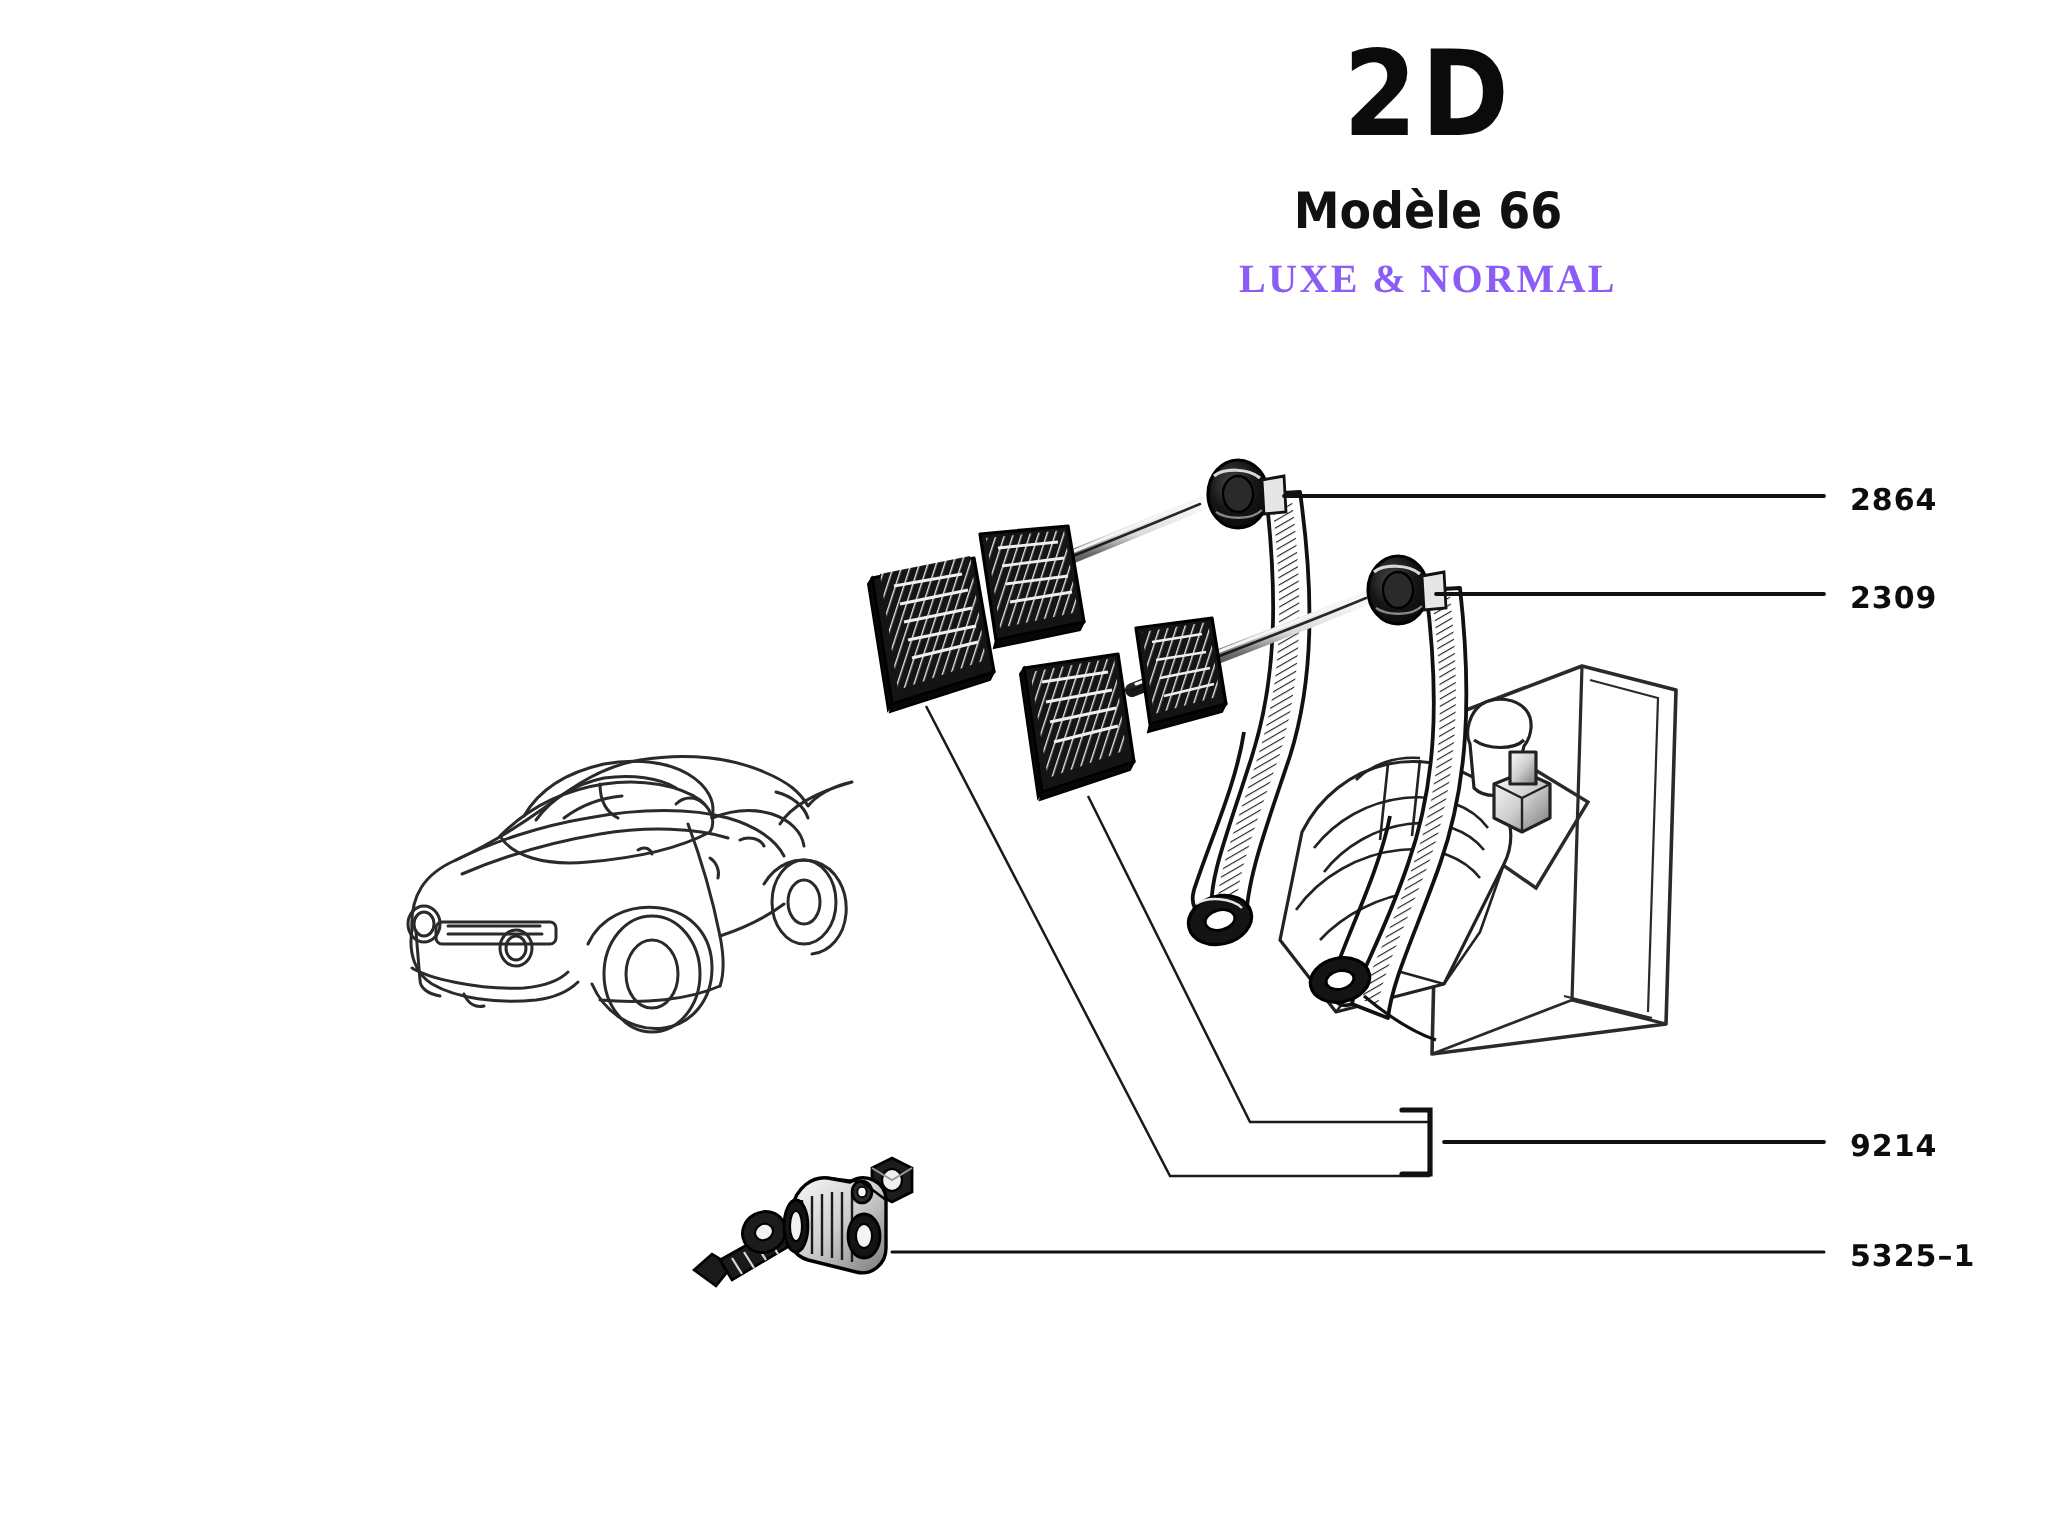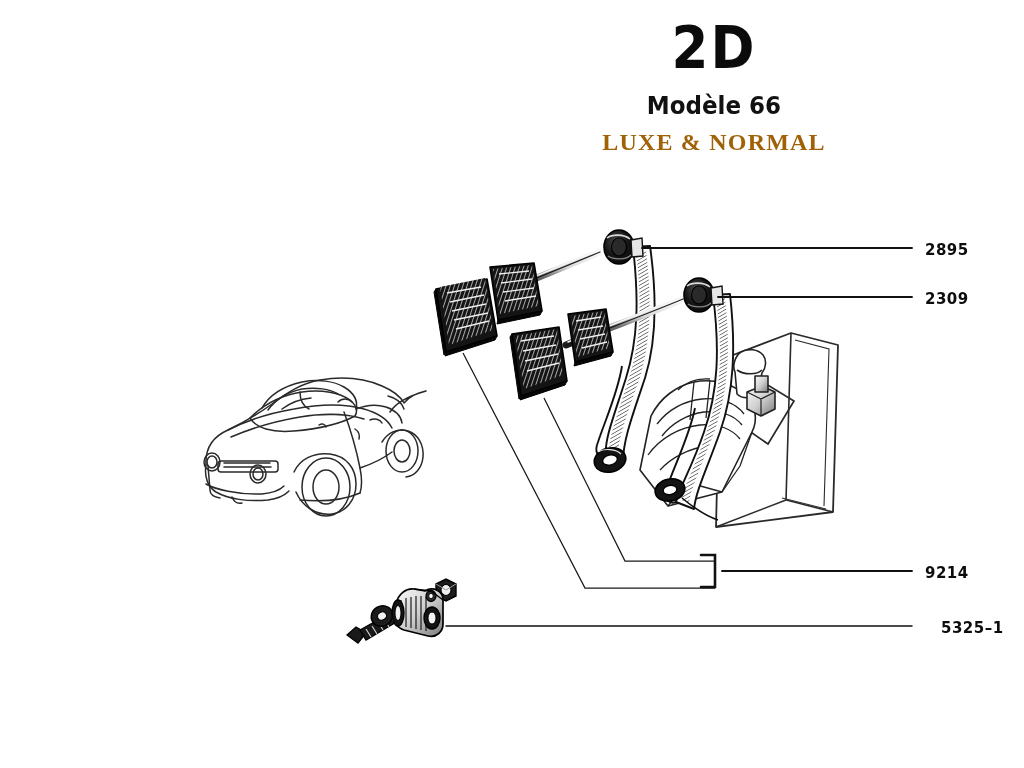--- a/index.html
+++ b/index.html
@@ -46,24 +46,24 @@
     font-weight: 700;
     font-size: 25px;
     line-height: 1.0;
     margin-top: 22px;
     color: #111;
     transform: scaleX(0.92);
   }
   .variant-line {
     font-family: "Liberation Serif", serif;
     font-weight: 700;
-    font-size: 24px;
+    font-size: 20px;
     letter-spacing: 1.2px;
     margin-top: 11px;
-    color: #a16207;
+    color: #8b5cf6;
   }
 
   
   .callout {
     position: absolute;
     font-family: "DejaVu Sans", sans-serif;
     font-weight: 700;
     font-size: 15px;
     letter-spacing: 0.5px;
     color: #0d0d0d;
@@ -390,19 +390,19 @@
       </g>
   </svg>
 
   <div class="header-block">
     <div class="plate-code">2D</div>
     <div class="model-line">Modèle 66</div>
     <div class="variant-line">LUXE  &amp;  NORMAL</div>
   </div>
 
   <div id="callout-layer">
-      <div class="callout" style="left: 925px; top: 241px;">2895</div>
+      <div class="callout" style="left: 925px; top: 241px;">2864</div>
       <div class="callout" style="left: 925px; top: 290px;">2309</div>
       <div class="callout" style="left: 925px; top: 564px;">9214</div>
-      <div class="callout" style="left: 925px; top: 619px; margin-left: 16px;">5325–1</div>
+      <div class="callout" style="left: 925px; top: 619px;">5325–1</div>
     </div>
 
 </div>
 
 </body></html>

